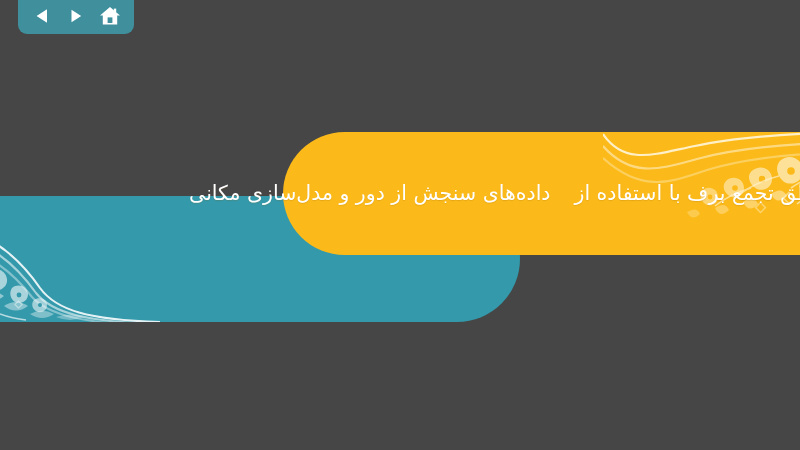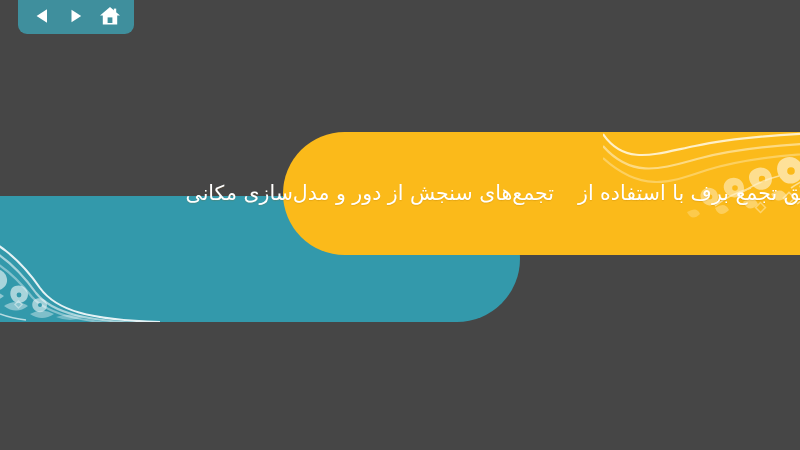--- a/index.html
+++ b/index.html
@@ -220,16 +220,16 @@
         <path d="M240 54 c-18 2 -34 8 -46 18"></path>
         <path d="M240 70 c-14 2 -26 7 -36 14"></path>
         <path d="M176 44 c-16 4 -30 11 -42 20"></path>
         <path d="M148 56 c-14 4 -26 10 -36 18"></path>
       </g>
     </svg>
   </div>
 
   <div class="title-block">
     <div class="title-line">تحلیل مناطق تجمع برف با استفاده از</div>
-    <div class="title-line">تجمع‌های سنجش از دور و مدل‌سازی مکانی</div>
+    <div class="title-line">داده‌های سنجش از دور و مدل‌سازی مکانی</div>
   </div>
 
 </div>
 
 </body></html>

